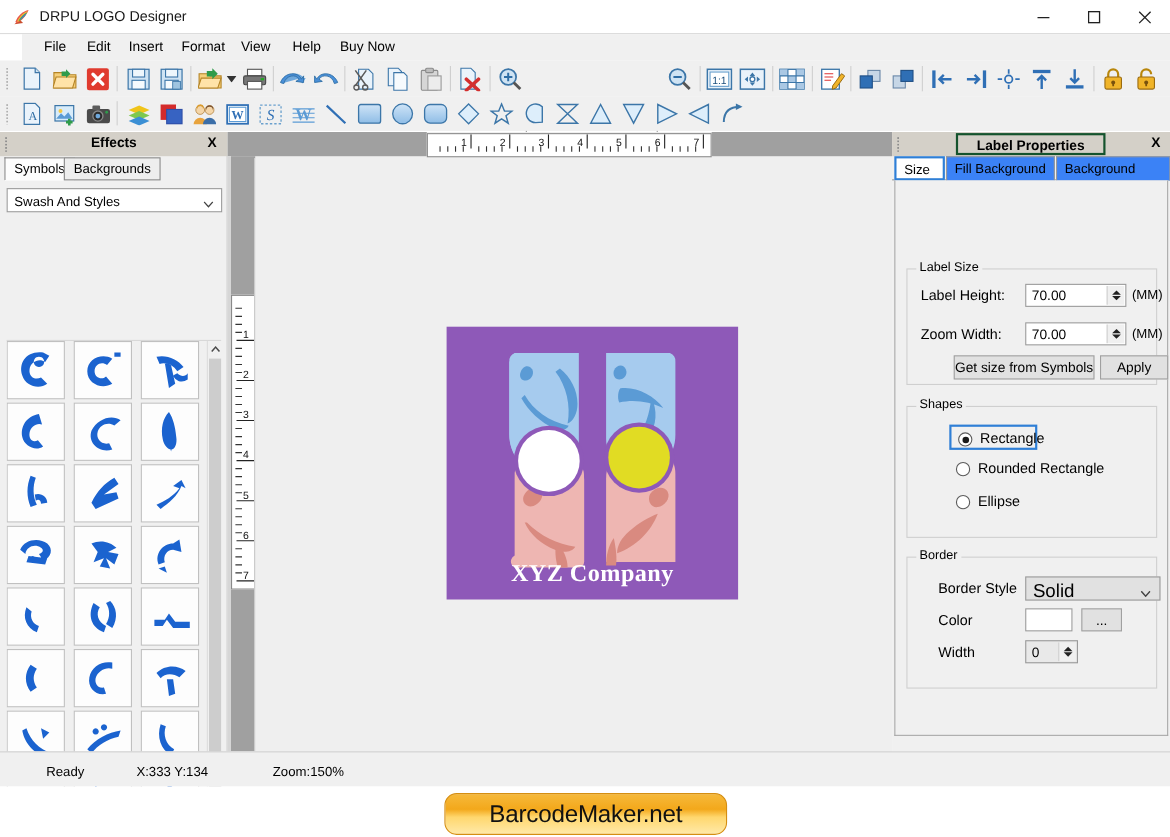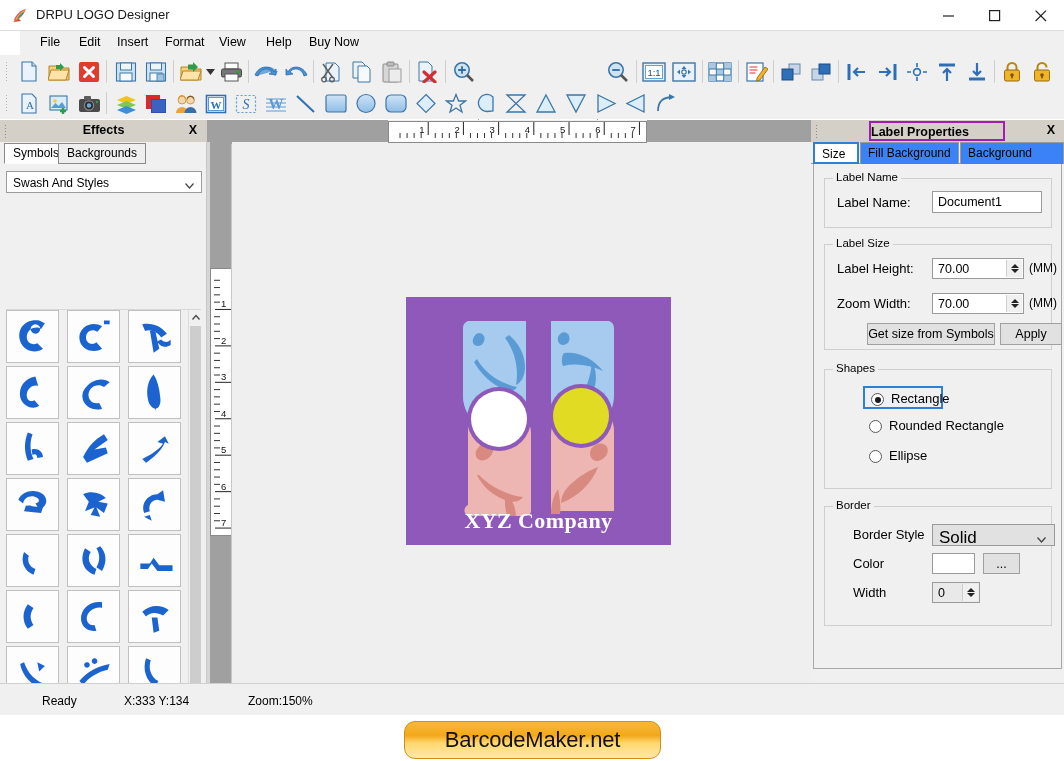--- a/index.html
+++ b/index.html
@@ -86,22 +86,22 @@
                  font-weight:bold; letter-spacing:.4px; }
 
   
   .props { position:absolute; left:811px; top:120px; width:253px; height:563px;
            background:#f0f0f0; }
   .p-head { position:absolute; left:0; top:0; width:253px; height:22px; background:#d4d0c8; }
   .p-head .gp { position:absolute; left:4px; top:4px; width:3px; bottom:4px;
                 background-image:radial-gradient(circle,#8c8c8c 40%,transparent 42%);
                 background-size:3px 3px; }
   .p-head .ttl { position:absolute; left:58px; top:1px; width:136px; height:20px;
-                 font-weight:bold; font-size:12.5px; line-height:19px;
-                 border:2px solid #a21caf; background:#d4d0c8; }
+                 text-align:center; font-weight:bold; font-size:12.5px; line-height:19px;
+                 border:2px solid #14532d; background:#d4d0c8; }
   .p-head .x { position:absolute; right:9px; top:3px; font-size:12.5px; font-weight:bold; }
   .p-tabs { position:absolute; left:0; top:22px; width:253px; height:22px;
             border-bottom:1px solid #9a9a9a; }
   .ptab { position:absolute; top:0px; height:22px; font-size:12px; line-height:21px;
           padding:0 7px; background:#3b82f6; border:1px solid #9a9a9a; border-bottom:none; }
   .ptab.active { background:#ffffff; border:2px solid #2f7fd6; }
   .p-body { position:absolute; left:2px; top:44px; width:249px; height:505px;
             background:#f0f0f0; border:1px solid #a8a8a8; border-top:none; }
   .gbox { position:absolute; border:1px solid #cfcfcf; }
   .glab { position:absolute; top:-8px; left:8px; background:#f0f0f0; padding:0 3px; font-size:11.5px; }
@@ -890,27 +890,20 @@
     </div>
 
     <div class="p-tabs">
       <div class="ptab active" style="left:2px;width:46px">Size</div>
       <div class="ptab" style="left:49px">Fill Background</div>
       <div class="ptab" style="left:149px">Background Effects</div>
     </div>
 
     <div class="p-body">
 
-      <div class="gbox" style="left:10px;top:14px;width:228px;height:50px">
-        <span class="glab">Label Name</span>
-        <span class="flab" style="left:12px;top:16px">Label Name:</span>
-        <div class="txtin" style="left:107px;top:12px;width:110px;height:22px">
-          <span class="v">Document1</span>
-        </div>
-      </div>
 
       <div class="gbox" style="left:10px;top:80px;width:228px;height:106px">
         <span class="glab">Label Size</span>
 
         <span class="flab" style="left:12px;top:16px">Label Height:</span>
         <div class="txtin" style="left:107px;top:13px;width:92px;height:21px">
           <span class="v">70.00</span>
           <span class="spin">
             <i class="a up"></i>
               <i class="a dn"></i>

